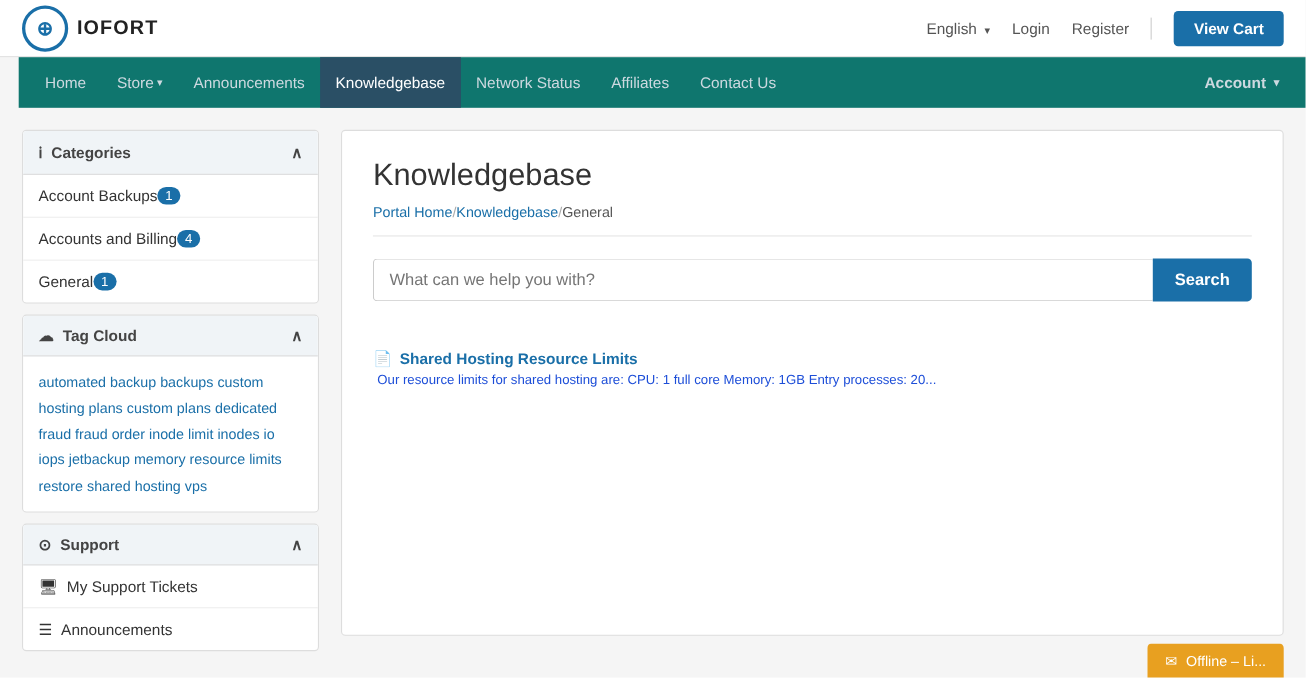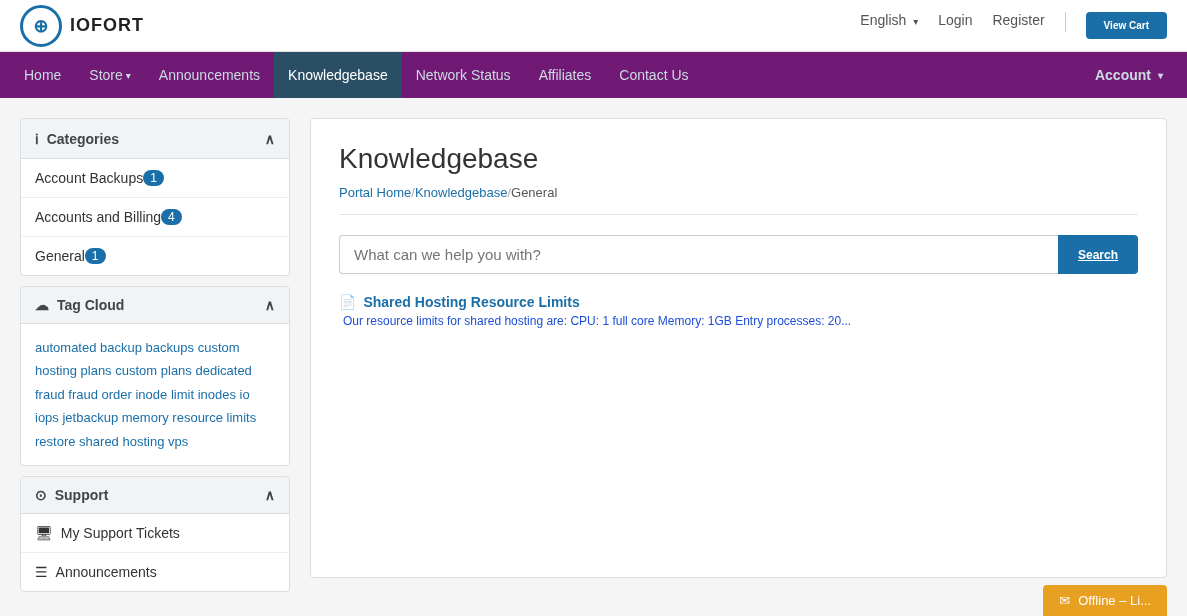--- a/index.html
+++ b/index.html
@@ -34,51 +34,53 @@
       font-weight: bold;
     }
     .logo-text {
       font-size: 18px;
       font-weight: bold;
       color: #222;
       letter-spacing: 1px;
     }
     .top-bar-right {
       display: flex;
+      align-items: center;
       gap: 20px;
     }
     .top-bar-link {
       color: #555;
       text-decoration: none;
       font-size: 14px;
       cursor: pointer;
     }
     .top-bar-divider {
       width: 1px;
       height: 20px;
       background: #ccc;
     }
     .view-cart-btn {
       background: #1a6fa8;
       color: #fff;
       border: none;
       padding: 8px 18px;
       border-radius: 4px;
-      font-size: 10px;
+      font-size: 14px;
       font-weight: bold;
       cursor: pointer;
     }
 
     
     .nav-bar {
-      background: #701a75;
+      background: #0f766e;
       display: flex;
       align-items: center;
       padding: 0 10px;
       height: 46px;
+      margin-left: 17px;
     }
     .nav-item {
       color: #cdd9e0;
       text-decoration: none;
       padding: 0 14px;
       height: 46px;
       display: flex;
       align-items: center;
       font-size: 14px;
       cursor: pointer;
@@ -206,42 +208,41 @@
     .breadcrumb a {
       color: #1a6fa8;
       text-decoration: none;
     }
     .breadcrumb-sep { color: #aaa; }
     .breadcrumb-current { color: #555; }
 
     
     .search-container {
       display: flex;
-      margin-bottom: 20px;
+      margin-bottom: 44px;
     }
     .search-input {
       flex: 1;
       border: 1px solid #ccc;
       border-right: none;
       padding: 10px 14px;
       font-size: 15px;
       color: #999;
       border-radius: 4px 0 0 4px;
       outline: none;
     }
     .search-btn {
       background: #1a6fa8;
       color: #fff;
       border: none;
       padding: 10px 20px;
-      font-size: 12px;
+      font-size: 15px;
       cursor: pointer;
       border-radius: 0 4px 4px 0;
       font-weight: bold;
-      text-decoration: underline;
     }
 
     
     .articles-title {
       font-size: 22px;
       font-weight: 300;
       color: #333;
       margin-bottom: 16px;
     }
     .article-item {

